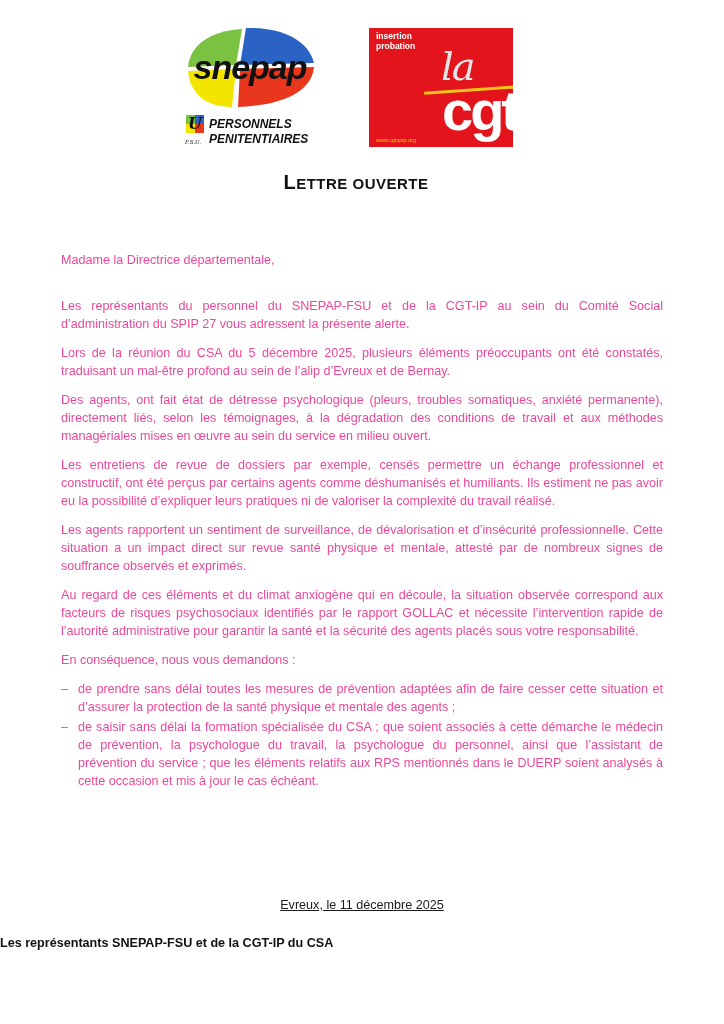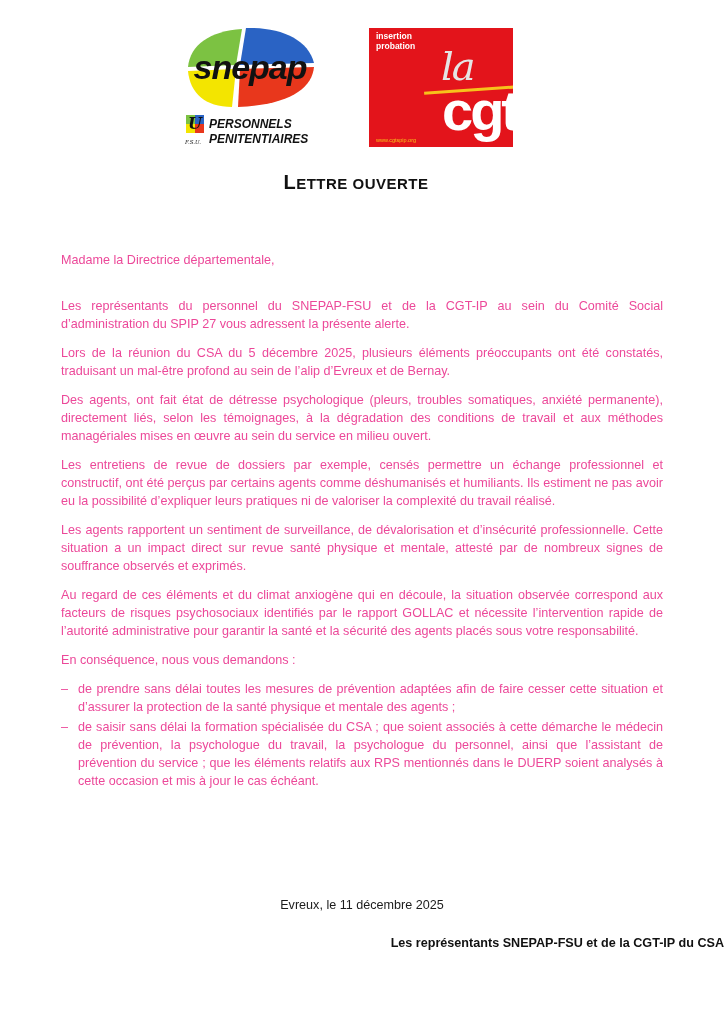--- a/index.html
+++ b/index.html
@@ -20,22 +20,22 @@
   .title { position: absolute; top: 171px; left: 0; width: 712px; text-align: center; font-weight: bold; font-size: 20px; letter-spacing: 0.5px; color: #111; }
   .title .sc { font-size: 15px; }
 
   .content { position: absolute; left: 61px; top: 221px; width: 602px; font-size: 12.6px; line-height: 18px; color: #ec4899; margin-top: 30px; }
   .content p { margin: 0; text-align: justify; }
   .salutation { margin-bottom: 28px !important; }
   .para { margin-bottom: 11px !important; }
   .list { margin: 0 0 11px 0; padding: 0; list-style: none; }
   .list li { position: relative; padding-left: 17px; text-align: justify; margin-bottom: 2px; }
   .list li .dash { position: absolute; left: 0; top: 0; }
-  .signoff { position: absolute; top: 898px; left: 0; width: 724px; text-align: center; font-size: 12.6px; color: #1c1c1c; }
-  .signature { position: absolute; top: 936px; left: 0; width: 724px; text-align: right; font-size: 12.6px; font-weight: bold; color: #111; }
+  .signoff { position: absolute; top: 898px; left: 0; width: 724px; text-align: center; font-size: 12.6px; color: #1c1c1c; text-decoration: underline; }
+  .signature { position: absolute; top: 936px; left: 0; width: 724px; text-align: left; font-size: 12.6px; font-weight: bold; color: #111; }
 </style>
 </head>
 <body>
 
 <div class="logos">
   <div class="snepap">
     <svg width="140" height="122" viewBox="0 0 140 122">
       <path d="M8 40 C10 18, 30 4, 62 2 L56 38 Z" fill="#7cc242"></path>
       <path d="M66 1 C100 0, 128 12, 134 36 L60 38 Z" fill="#2a63c4"></path>
       <path d="M8 44 L56 42 L52 80 C25 80, 10 66, 8 44 Z" fill="#f3e500"></path>

